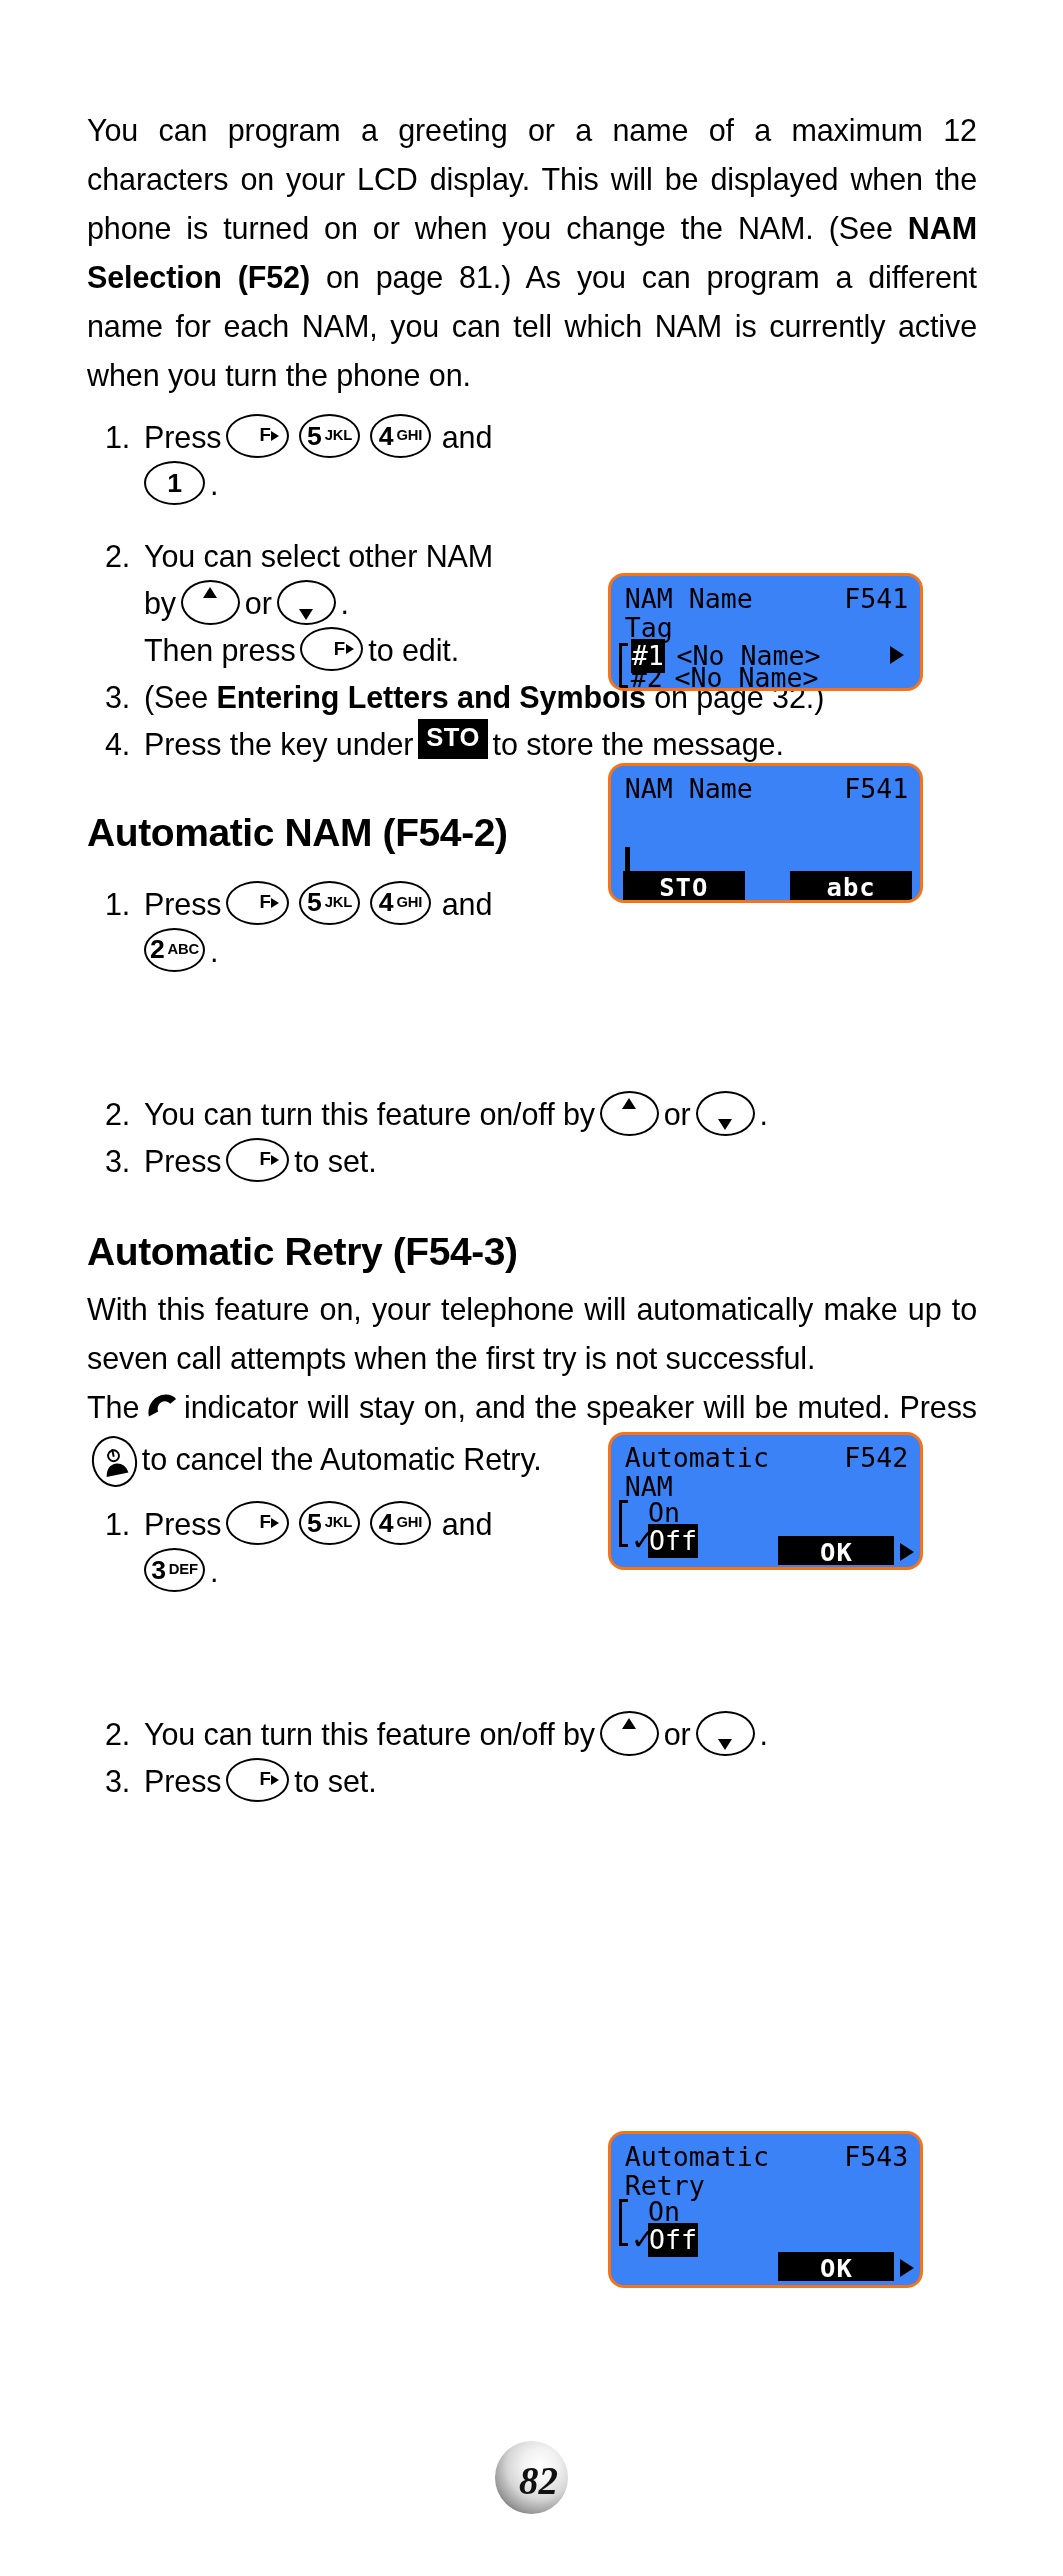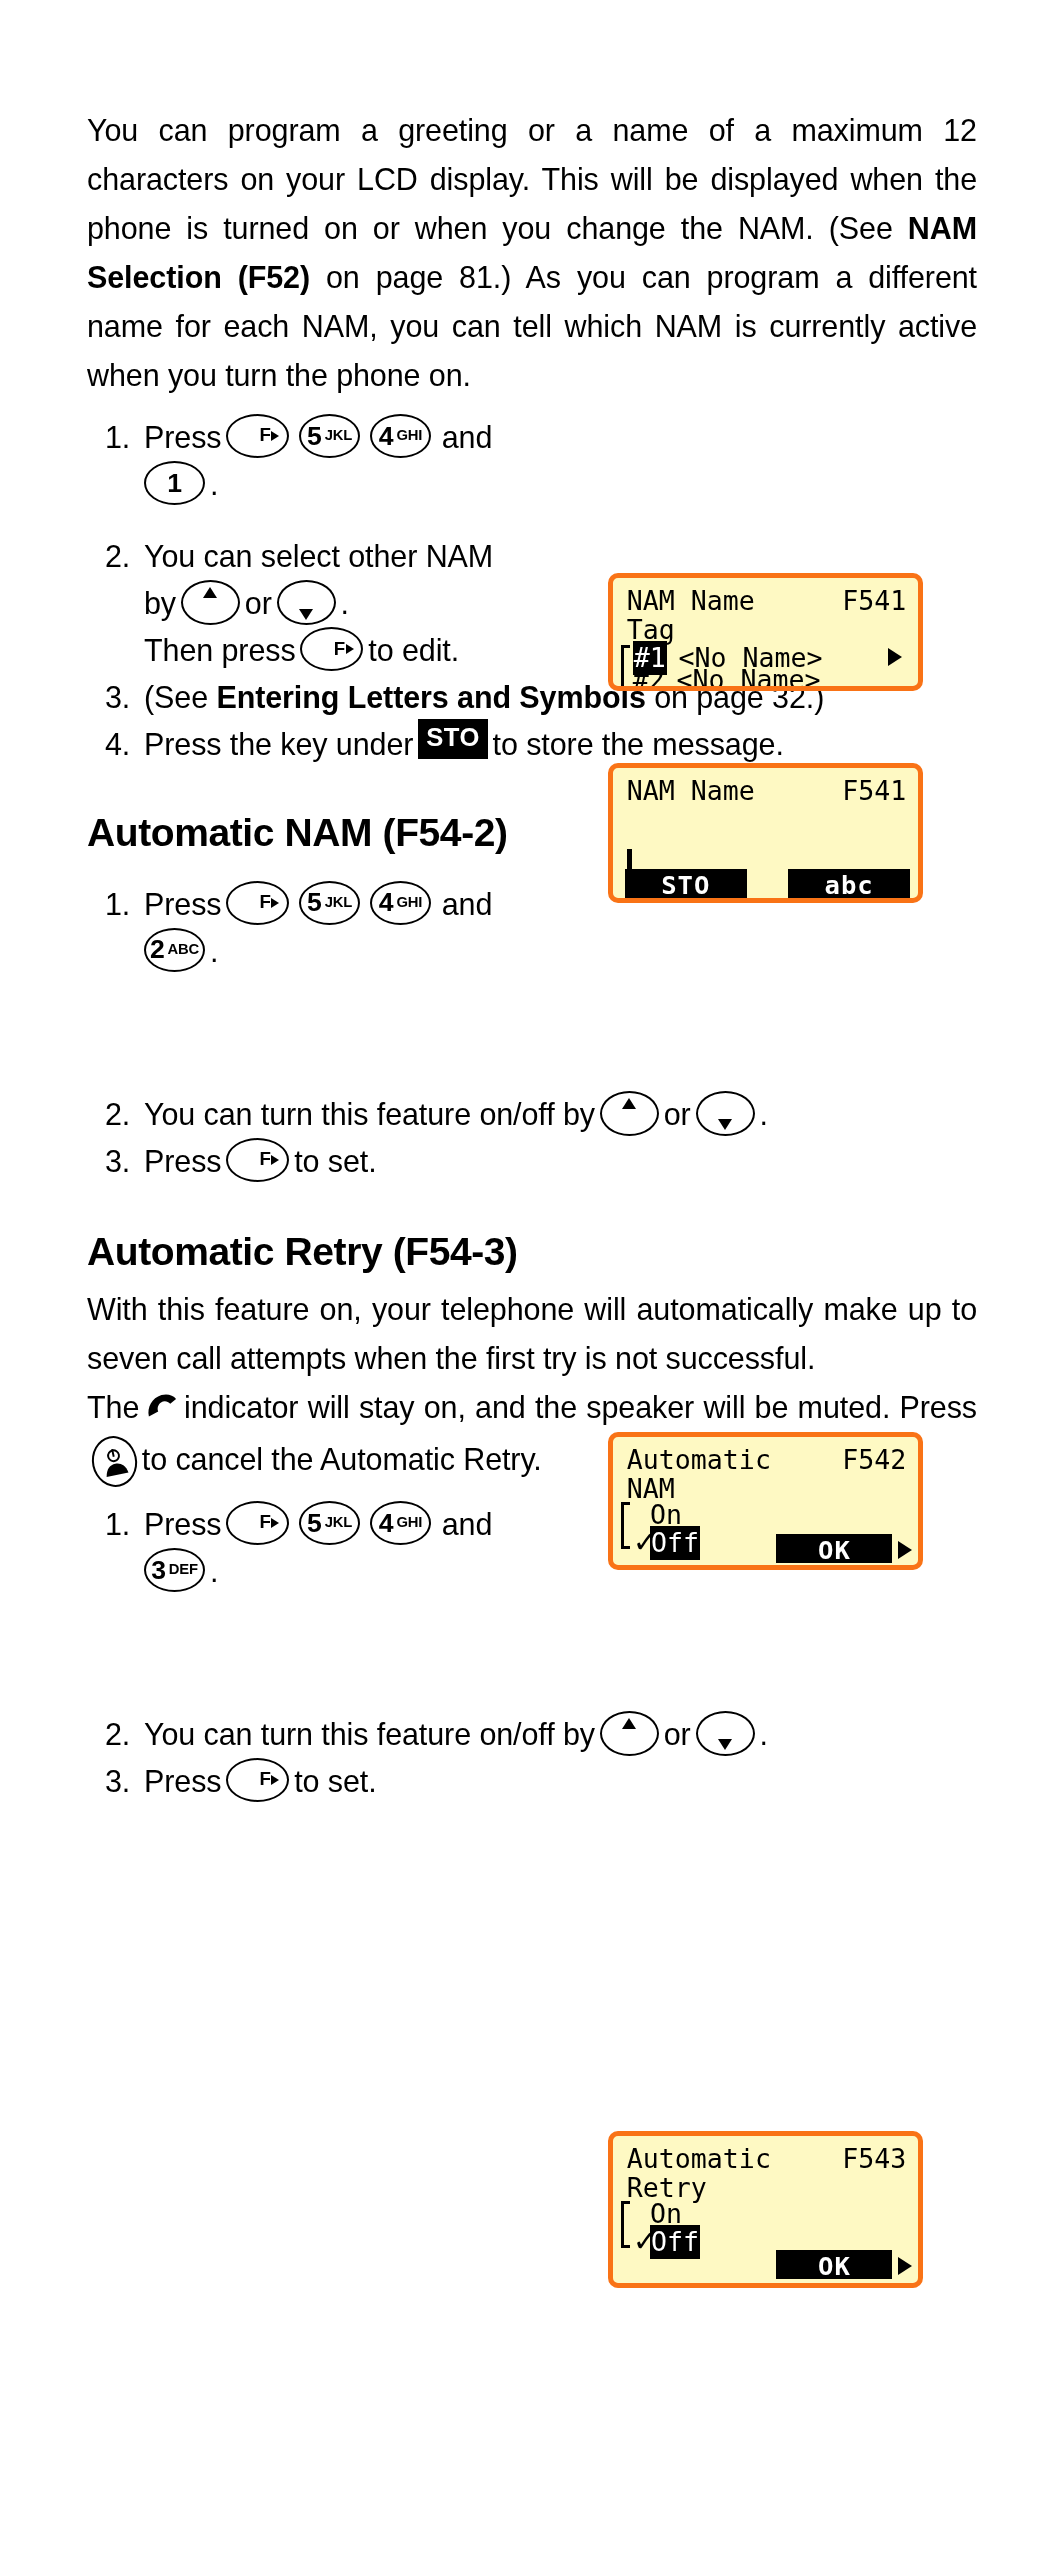--- a/index.html
+++ b/index.html
@@ -176,23 +176,23 @@
     letter-spacing: 0.5px;
     margin: 0 4.9px;
     vertical-align: middle;
     position: relative;
     top: -2px;
   }
 
   
   .lcd {
     position: absolute;
-    border: 5px solid #f97316;
-    border-radius: 10px;
-    background: #fef9c3;
+    border: 3px solid #f97316;
+    border-radius: 16px;
+    background: #3b82f6;
     box-sizing: border-box;
     font-family: "DejaVu Sans Mono", monospace;
     overflow: hidden;
   }
   .lcd-inner {
     position: relative;
     width: 100%;
     height: 100%;
   }
   .lcd-row {
@@ -590,15 +590,21 @@
       <span class="lcd-row lcd-sub">Retry</span>
       <div class="lcd-bracket" style="left:7.9px; top:65px; height:47px;"></div>
       <span class="lcd-row" style="left:37px; top:63px;">On</span>
       <span class="check" style="left:19.7px; top:91px;">✓</span>
       <span class="lcd-row" style="left:37px; top:91px;"><span class="lcd-hl">Off</span></span>
       <div class="softkey" style="right:25.6px; bottom:3.9px; width:116px; height:29.5px;">OK</div>
       <div class="lcd-caret" style="right:5.9px; bottom:7.9px;"></div>
     </div>
   </div>
 
+  <div class="footer">
+    <span class="page-ball">
+      <span class="ball"></span>
+      <span class="num">82</span>
+    </span>
+  </div>
 
 </div>
 
 
 </body></html>

